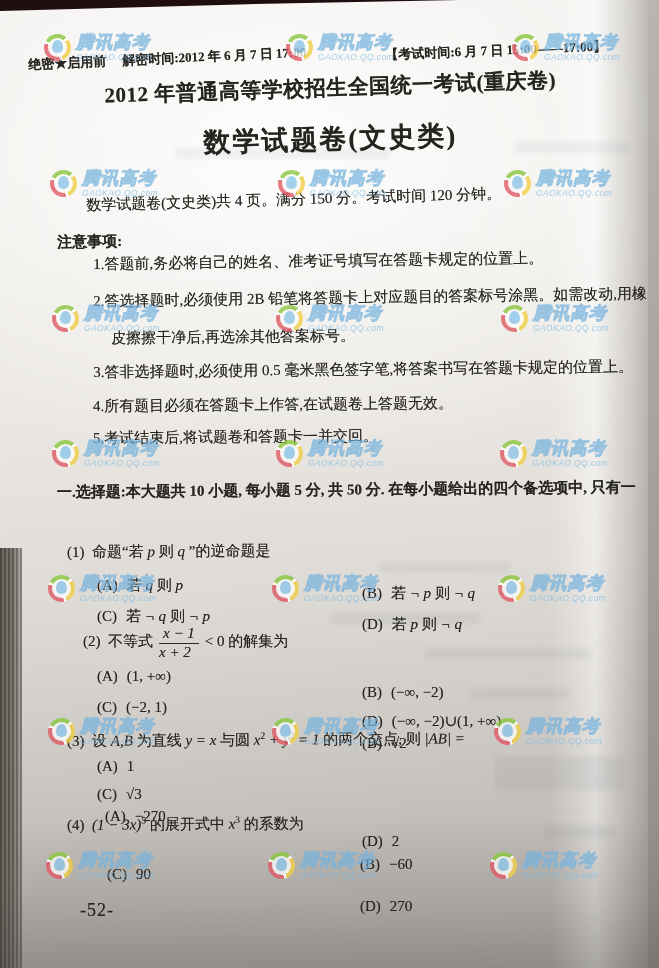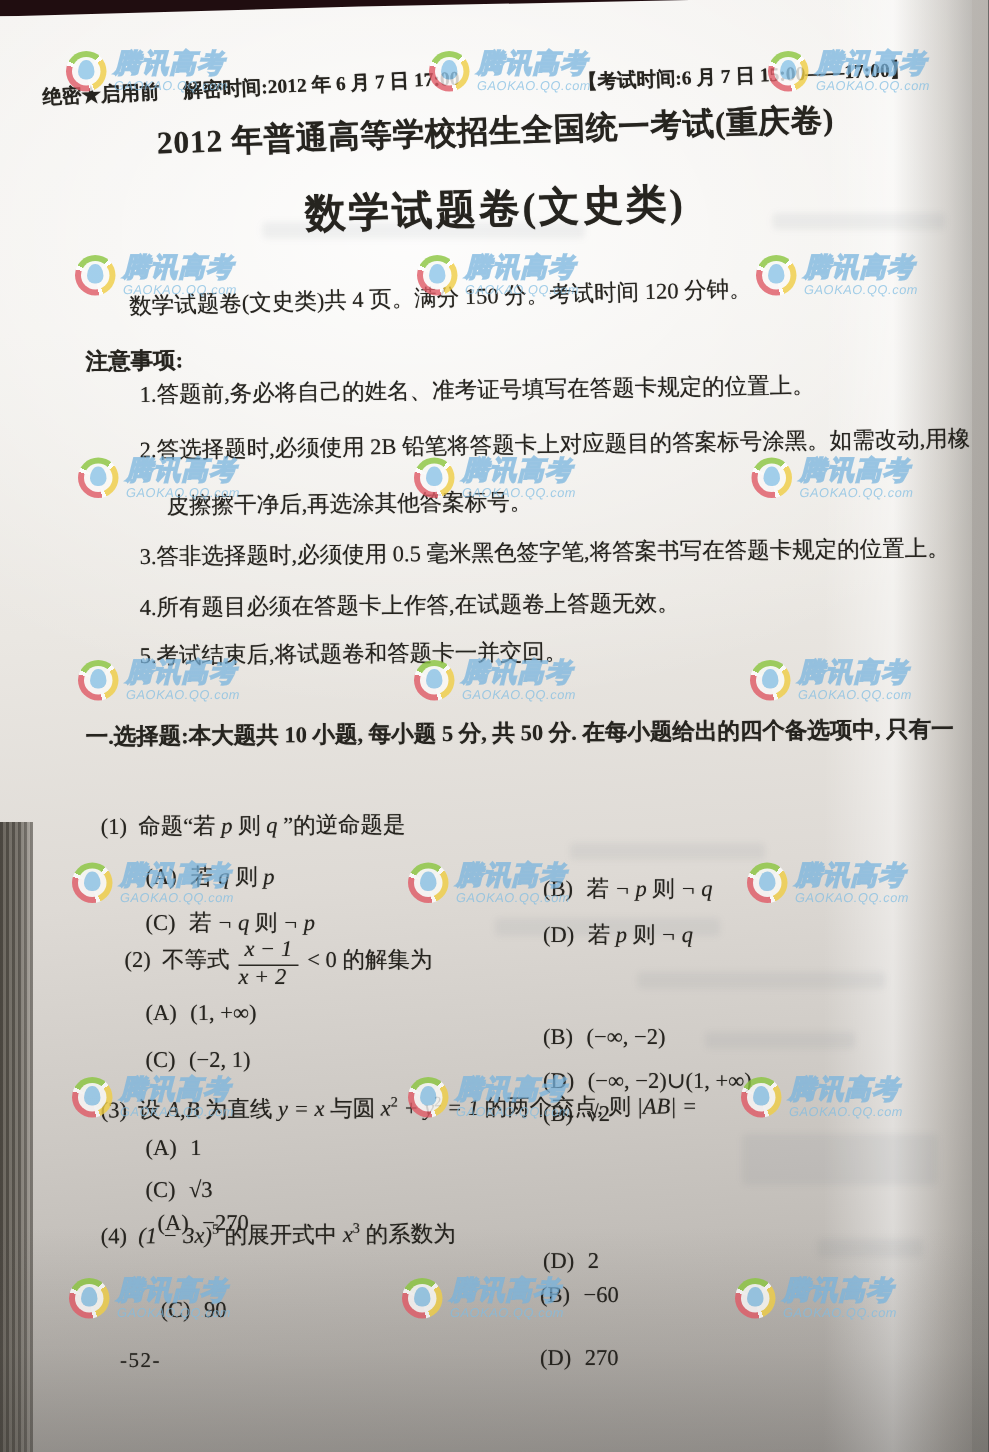--- a/index.html
+++ b/index.html
@@ -43,21 +43,21 @@
   .hdr .gap{margin-left:16px;}
   .title{font-size:21px;font-weight:bold;letter-spacing:.5px;text-align:center;}
   .paper-title{font-size:27px;font-weight:bold;letter-spacing:2px;text-align:center;}
   .bold{font-weight:bold;}
   .mi{font-style:italic;}
   .opt-label{margin-right:9px;}
   .frac{display:inline-block;text-align:left;vertical-align:-11px;margin:0 6px;line-height:1.05;}
   .fnum{display:block;border-bottom:1.4px solid #2a2822;padding:0 4px 1px;}
   .fden{display:block;padding-top:1px;}
   sup{font-size:9.5px;}
-  .pagenum{font-size:14px;letter-spacing:1px;}
+  .pagenum{font-size:18px;letter-spacing:1px;}
 </style>
 </head>
 <body>
 
 <div class="page">
   <div class="bg-base"></div>
   <div class="top-wedge"></div>
   <div class="left-edge"></div>
   <div class="right-shade"></div>
   <div class="right-edge"></div>

